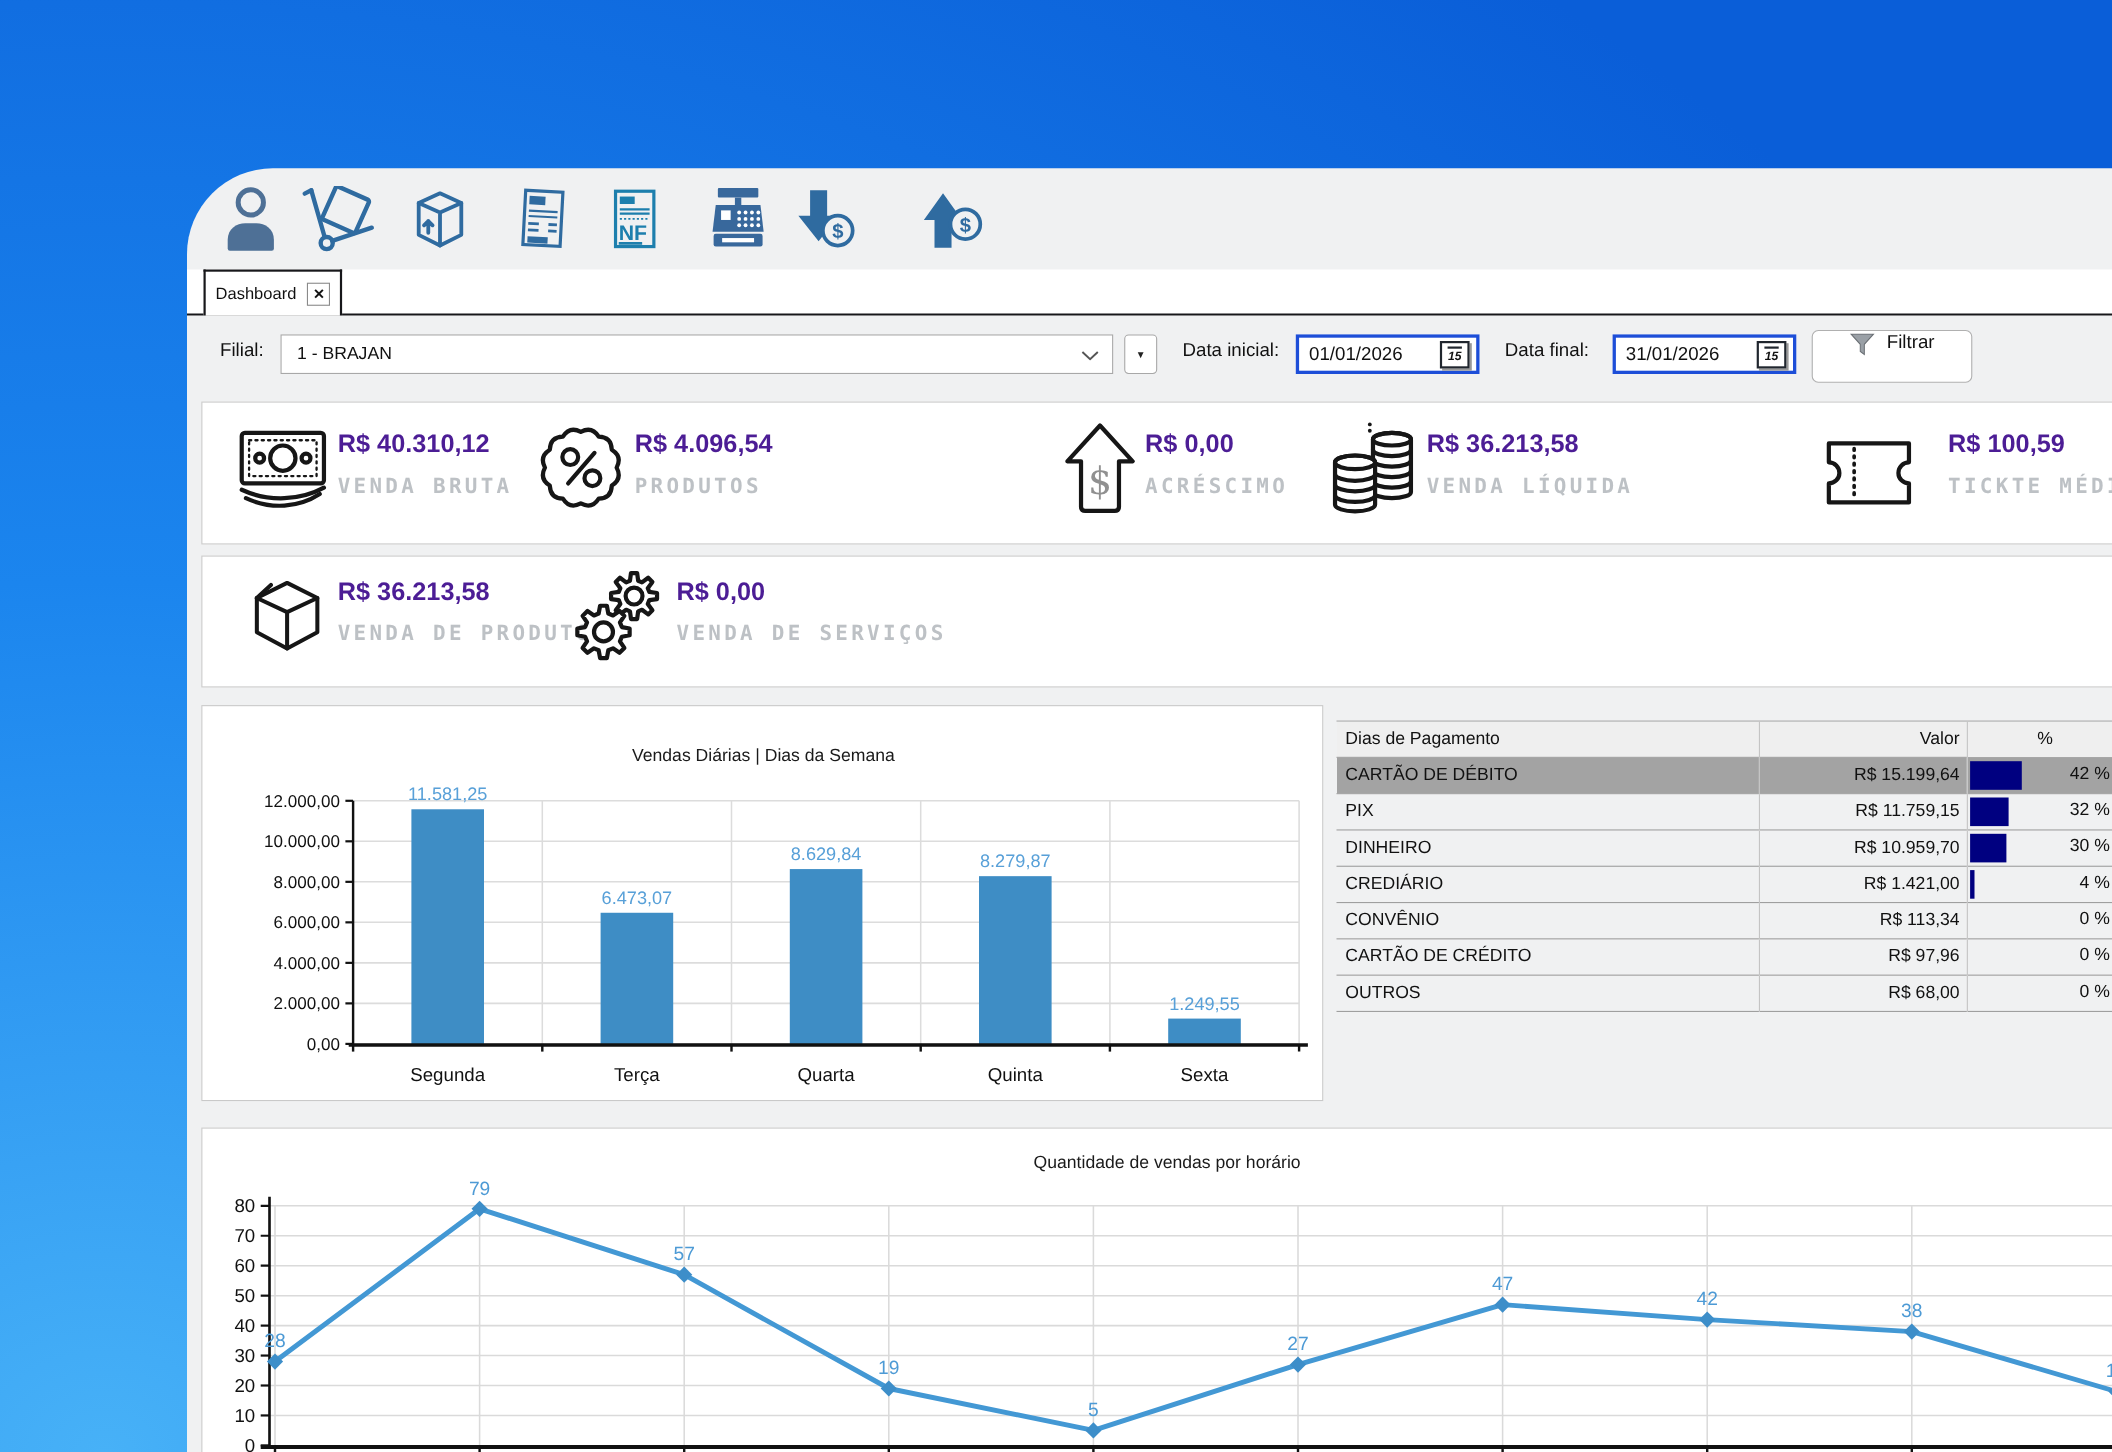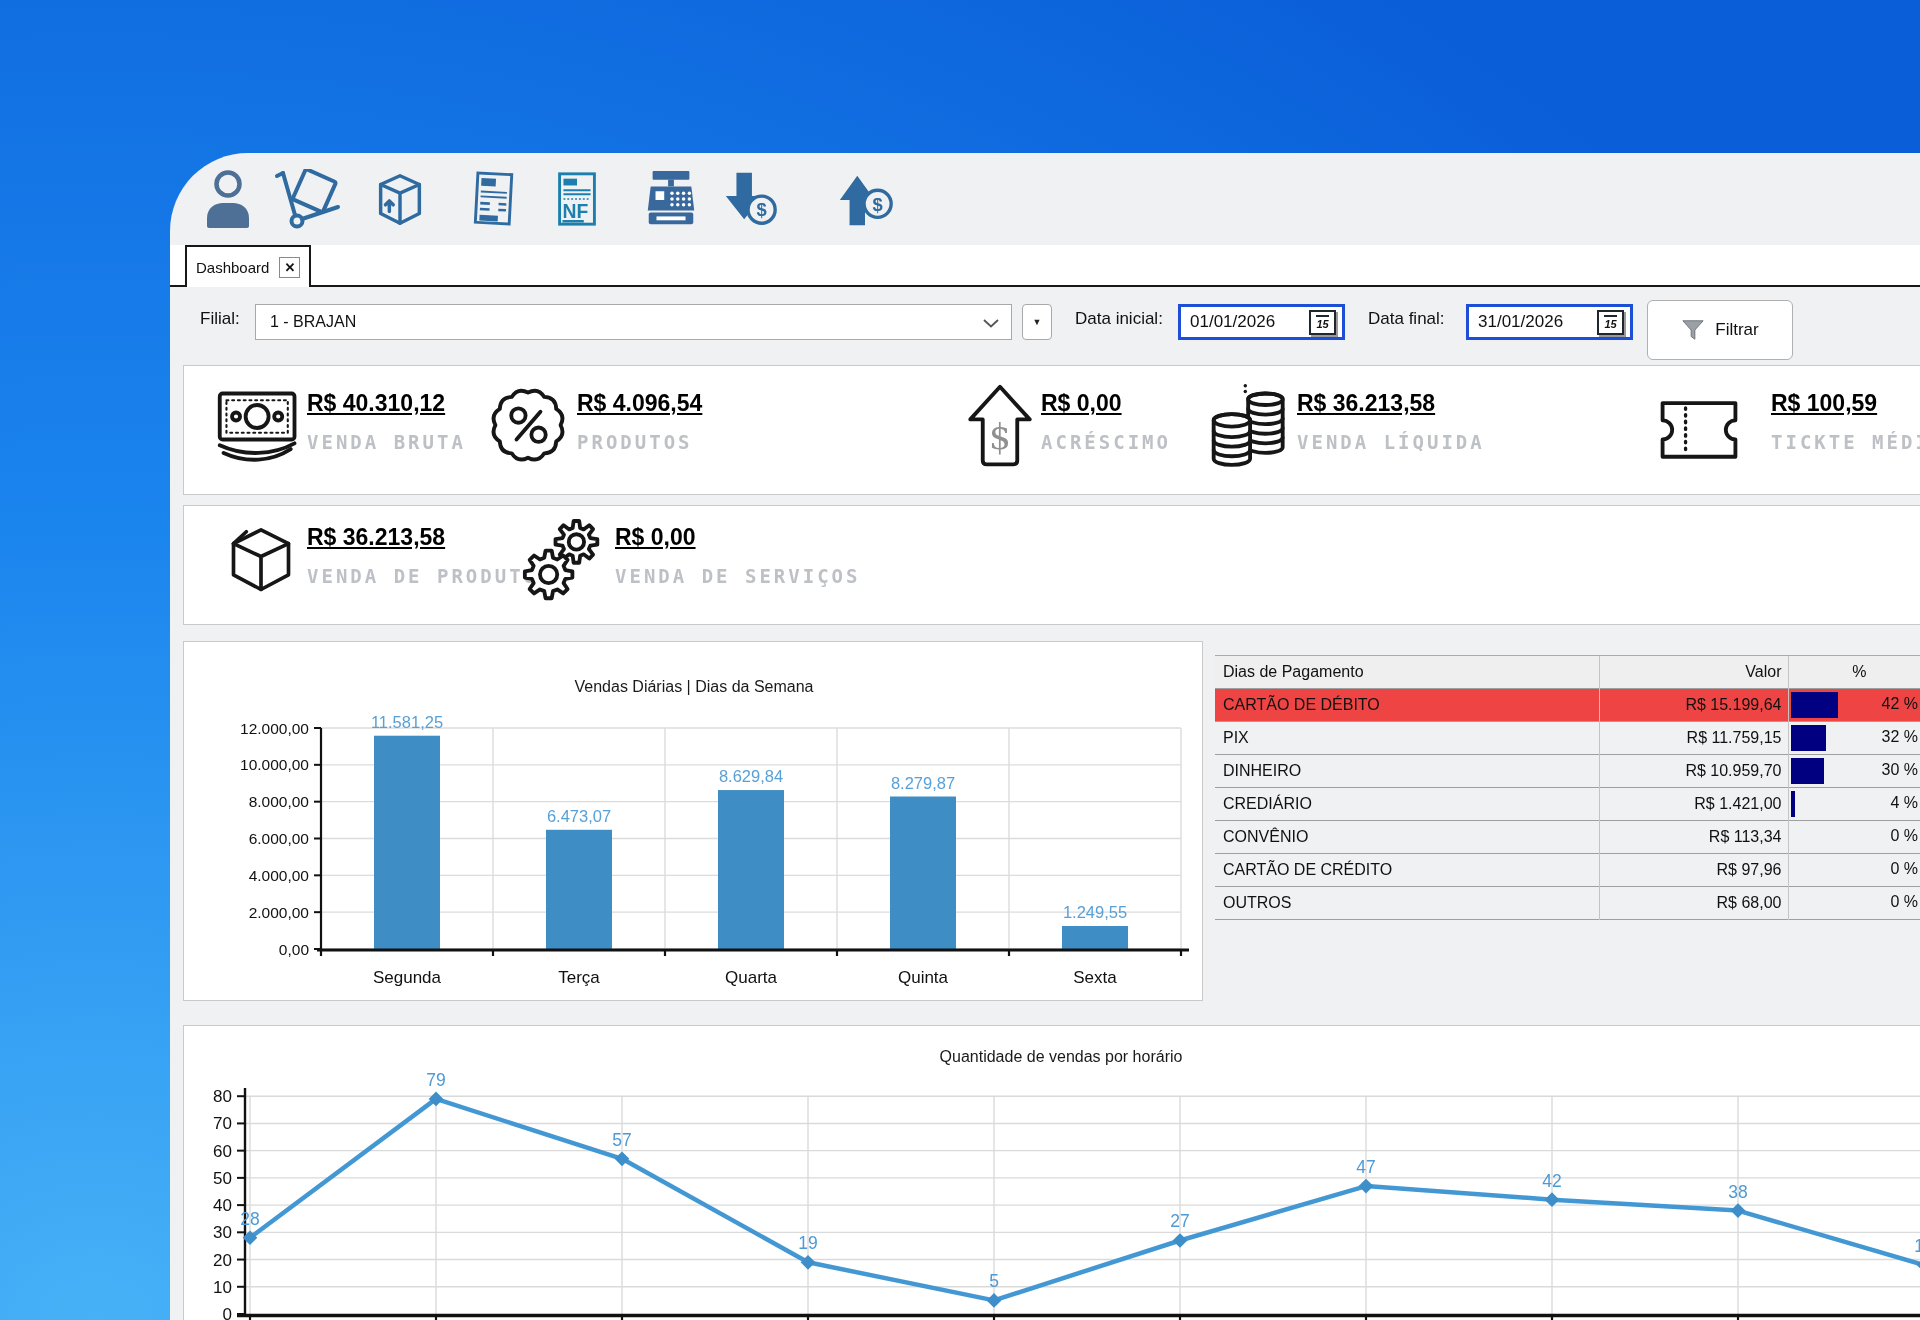--- a/index.html
+++ b/index.html
@@ -28,42 +28,42 @@
               display:flex; align-items:center; padding:0 14px; font-size:16px; color:#111; cursor:pointer; }
   .dropdown svg { position:absolute; right:12px; top:14px; }
   .dropbtn { position:absolute; left:852px; top:17px; width:30px; height:36px; background:#fff; border:1px solid #a8a8a8;
              border-radius:4px; display:flex; align-items:center; justify-content:center; font-size:9px; color:#222; cursor:pointer; }
   .dateinput { position:absolute; top:17px; width:167px; height:36px; background:#fff; border:3px solid #1d4ed8;
                display:flex; align-items:center; padding:0 6px 0 9px; font-size:17px; color:#111; }
   .dateinput .cal { margin-left:auto; width:27px; height:25px; border:2px solid #20262e; background:#fff;
                     box-shadow:2px 2px 0 #999; display:flex; align-items:center; justify-content:center;
                     font-size:11px; font-weight:bold; color:#111; cursor:pointer;font-style:italic; }
   .dateinput .cal span { border-top:2px solid #20262e; padding-top:1px; }
-  .filterbtn { position:absolute; left:1477px; top:13px; width:146px; height:60px; background:#fff; border:1px solid #b0b0b0;
-               border-radius:6px; display:flex; align-items:center; justify-content:center; gap:10px; font-size:17px;
+  .filterbtn { position:absolute; left:1477px; top:13px; width:146px; height:48px; background:#fff; border:1px solid #b0b0b0;
+               border-radius:6px; display:flex; align-items:flex-start; justify-content:center; gap:10px; font-size:17px;
                color:#111; cursor:pointer; }
   
   .panel { position:absolute; background:#fff; border:1px solid #c9c9c9; }
   .kpi { position:absolute; top:0; height:100%; }
   .kpi .icon { position:absolute; top:16px; }
   .kpi .txt { position:absolute; top:24px; }
-  .kpi-value { font-size:23px; font-weight:bold; color:#000000; white-space:nowrap;text-decoration:underline; }
+  .kpi-value { font-size:23px; font-weight:bold; color:#4c1d95; white-space:nowrap; }
   .kpi-label { margin-top:14px; font-family:"DejaVu Sans Mono", monospace; font-weight:700; font-size:19px;
                color:#bdc1c5; letter-spacing:3px; white-space:nowrap; }
   
   .paytable { position:absolute; left:1045px; top:502px; width:715px; }
   table { border-collapse:collapse; width:715px; table-layout:fixed; font-size:16px; color:#111; }
   th, td { height:33px; overflow:hidden; white-space:nowrap; }
   thead th { background:#efefef; font-weight:normal; text-align:left; border-top:1px solid #ababab; }
   tr { border-bottom:1px solid #9f9f9f; }
   .col-name { width:384px; padding-left:8px; }
   .col-val  { width:189px; text-align:right; padding-right:6px; border-left:1px solid #c4c4c4; }
   .col-pct  { width:142px; position:relative; border-left:1px solid #c4c4c4; }
   th.col-pct { text-align:center; }
-  tr.selected td { background:#ef4444; }
+  tr.selected td { background:#a3a3a3; }
   .pctbar { position:absolute; left:2px; top:3px; height:26px; }
   .pctlabel { position:absolute; right:12px; top:6px; }
   svg.chart { display:block; }
   .bar-chart-panel { left:13px; top:488px; width:1020px; height:360px; }
   .line-chart-panel { left:13px; top:872px; width:1745px; height:470px; }
 </style>
 </head>
 <body>
 
 <div class="window">

